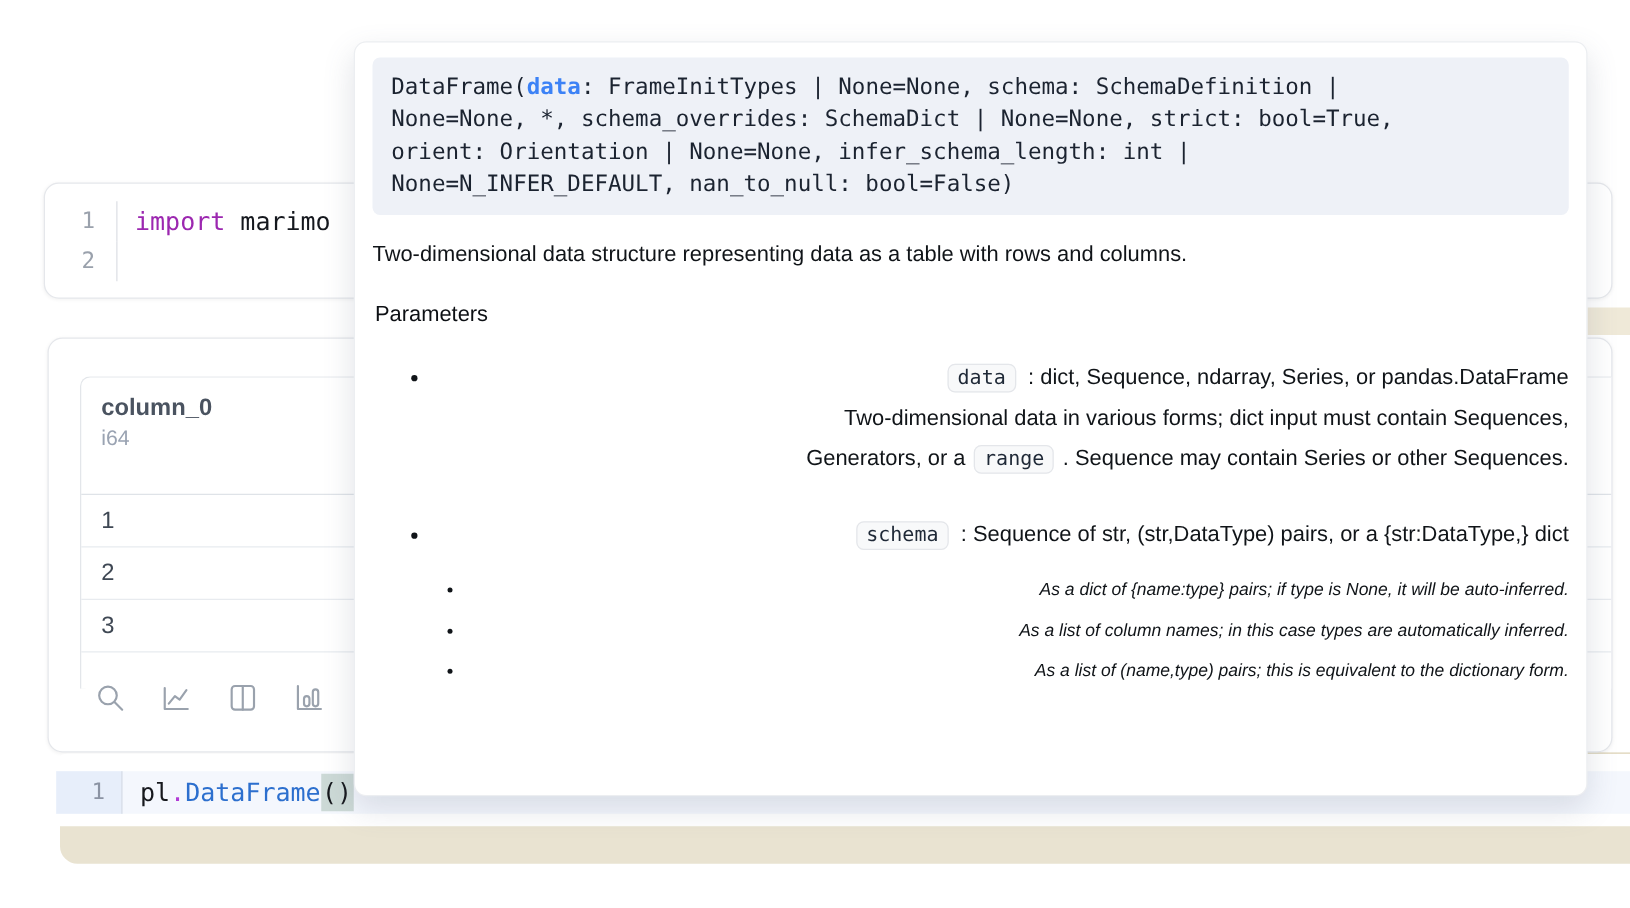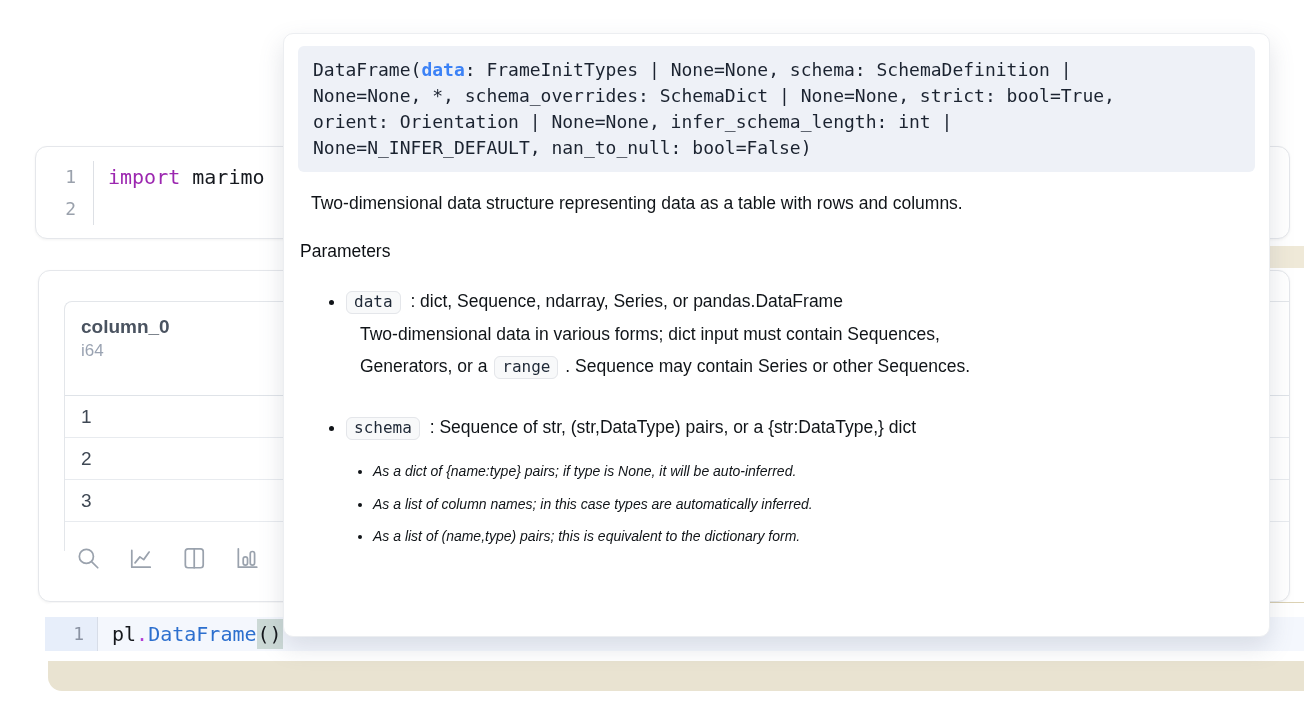--- a/index.html
+++ b/index.html
@@ -72,23 +72,23 @@
     position:absolute;left:283px;top:33px;width:987px;height:604px;box-sizing:border-box;
     background:#fff;border:1px solid #eceef1;border-radius:10px;
     box-shadow:0 10px 24px rgba(90,100,120,.18);
     padding:12px 14px 16px 14px;overflow:hidden;z-index:10;
   }
   .sig-box{
     background:#eef1f7;border-radius:6px;padding:11px 15px;
     font-size:18px;line-height:26px;color:#1b2330;white-space:pre-wrap;
   }
   .sig-param{color:#3c82f6;font-weight:bold;}
-  .doc-desc{margin:21px 0 0 13px;font-size:17.5px;color:#101418;}
+  .doc-desc{margin:21px 0 0 0;font-size:17.5px;color:#101418;}
   .doc-heading{margin:27px 0 0 2px;font-size:17.5px;font-weight:normal;color:#0d1014;}
-  .doc-list{margin:23px 0 0 0;padding-left:48px;list-style:disc;color:#101418;}
+  .doc-list{margin:23px 0 0 0;padding-left:48px;list-style:disc;color:#101418;text-align:right;}
   .doc-list > li{font-size:17.5px;line-height:32px;}
   .doc-list > li + li{margin-top:28px;}
   .chip{
     font-family:"DejaVu Sans Mono","Liberation Mono",monospace;font-size:16px;
     background:#f8f9fa;border:1px solid #e4e6ea;border-radius:6px;
     padding:0 7px 2px 7px;margin-right:5px;color:#1f2937;
   }
   .chip.mid{margin-left:2px;margin-right:2px;}
   .param-desc{margin-left:14px;white-space:pre-line;}
   .pre{white-space:pre-line;}

